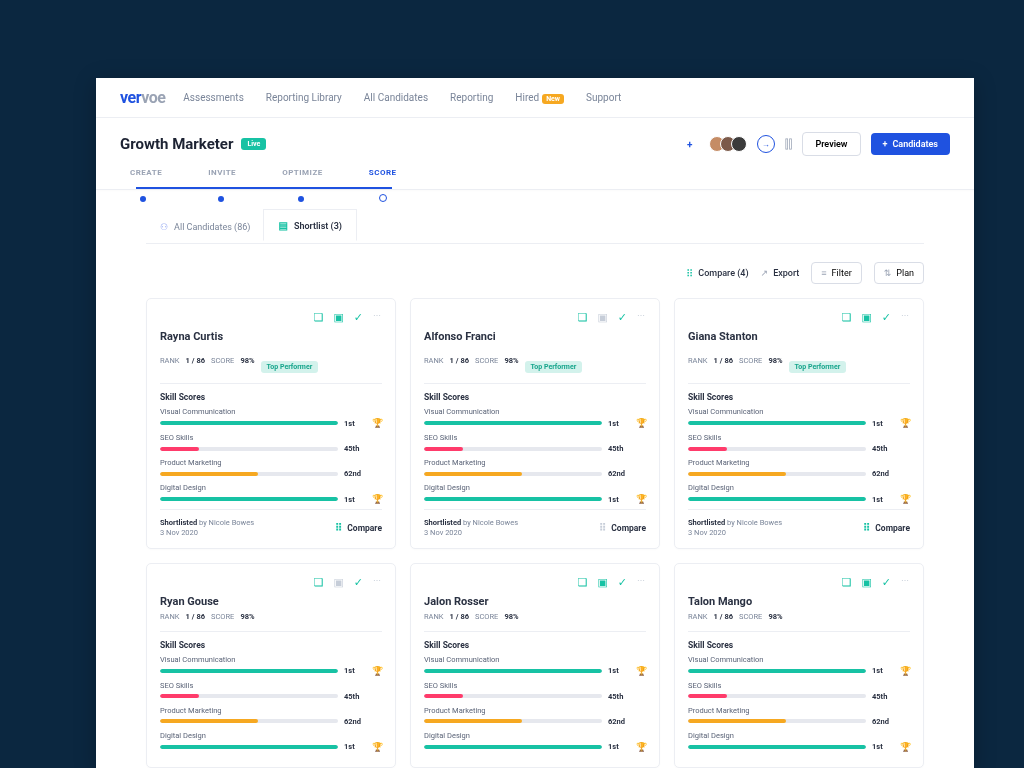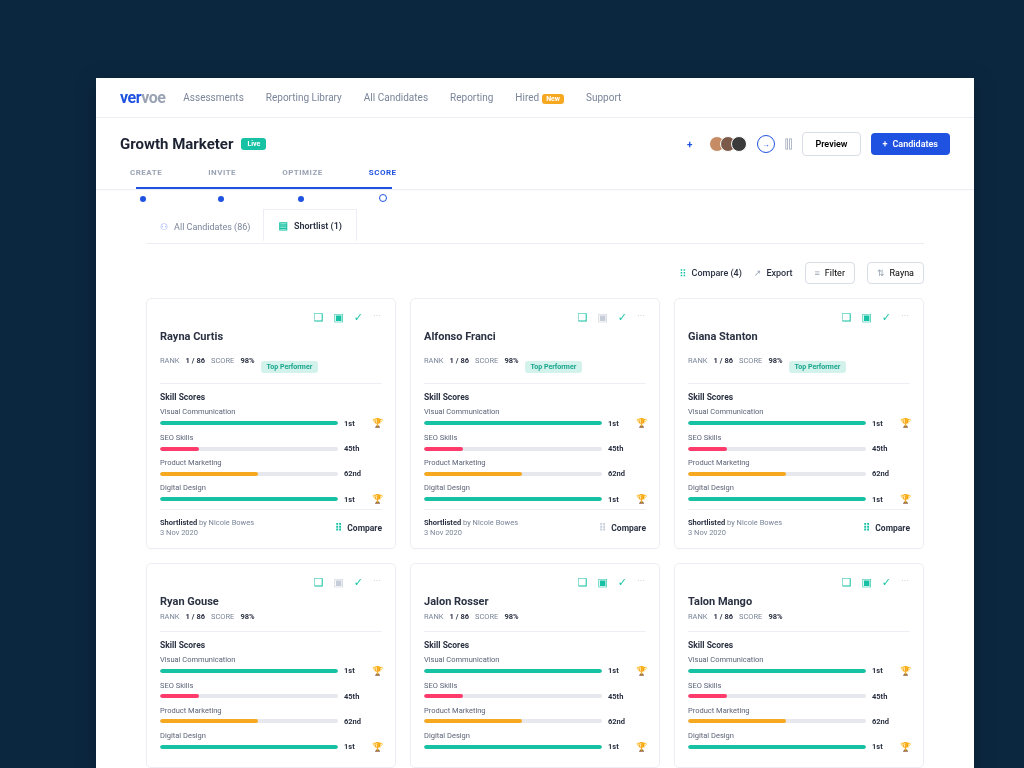--- a/index.html
+++ b/index.html
@@ -134,41 +134,41 @@
   <div class="subhead-border"></div>
 
   <div class="content">
     <div class="tabs">
       <div class="tab">
           <span class="people-ic">⚇</span>
           <span>All Candidates (86)</span>
         </div>
       <div class="tab active">
           <span class="tab-ic">▤</span>
-          <span>Shortlist (1)</span>
+          <span>Shortlist (3)</span>
         </div>
     </div>
 
     <div class="toolbar">
       <div class="tool-right">
         <span class="tool-lnk">
             <span class="sq4">⠿</span>
             <span>Compare (4)</span>
           </span>
         <span class="tool-lnk">
             <span style="color:#9aa3b4">↗</span>
             <span>Export</span>
           </span>
         <button class="tool-btn">
             <span style="color:#9aa3b4">≡</span>
             <span>Filter</span>
           </button>
         <button class="tool-btn">
             <span style="color:#9aa3b4">⇅</span>
-            <span>Rayna</span>
+            <span>Plan</span>
           </button>
       </div>
     </div>
 
 
     <div class="grid" id="grid">
         <div class="card">
     <div class="card-top">
       <span class="ic">❏</span>
       <span class="ic ">▣</span>

